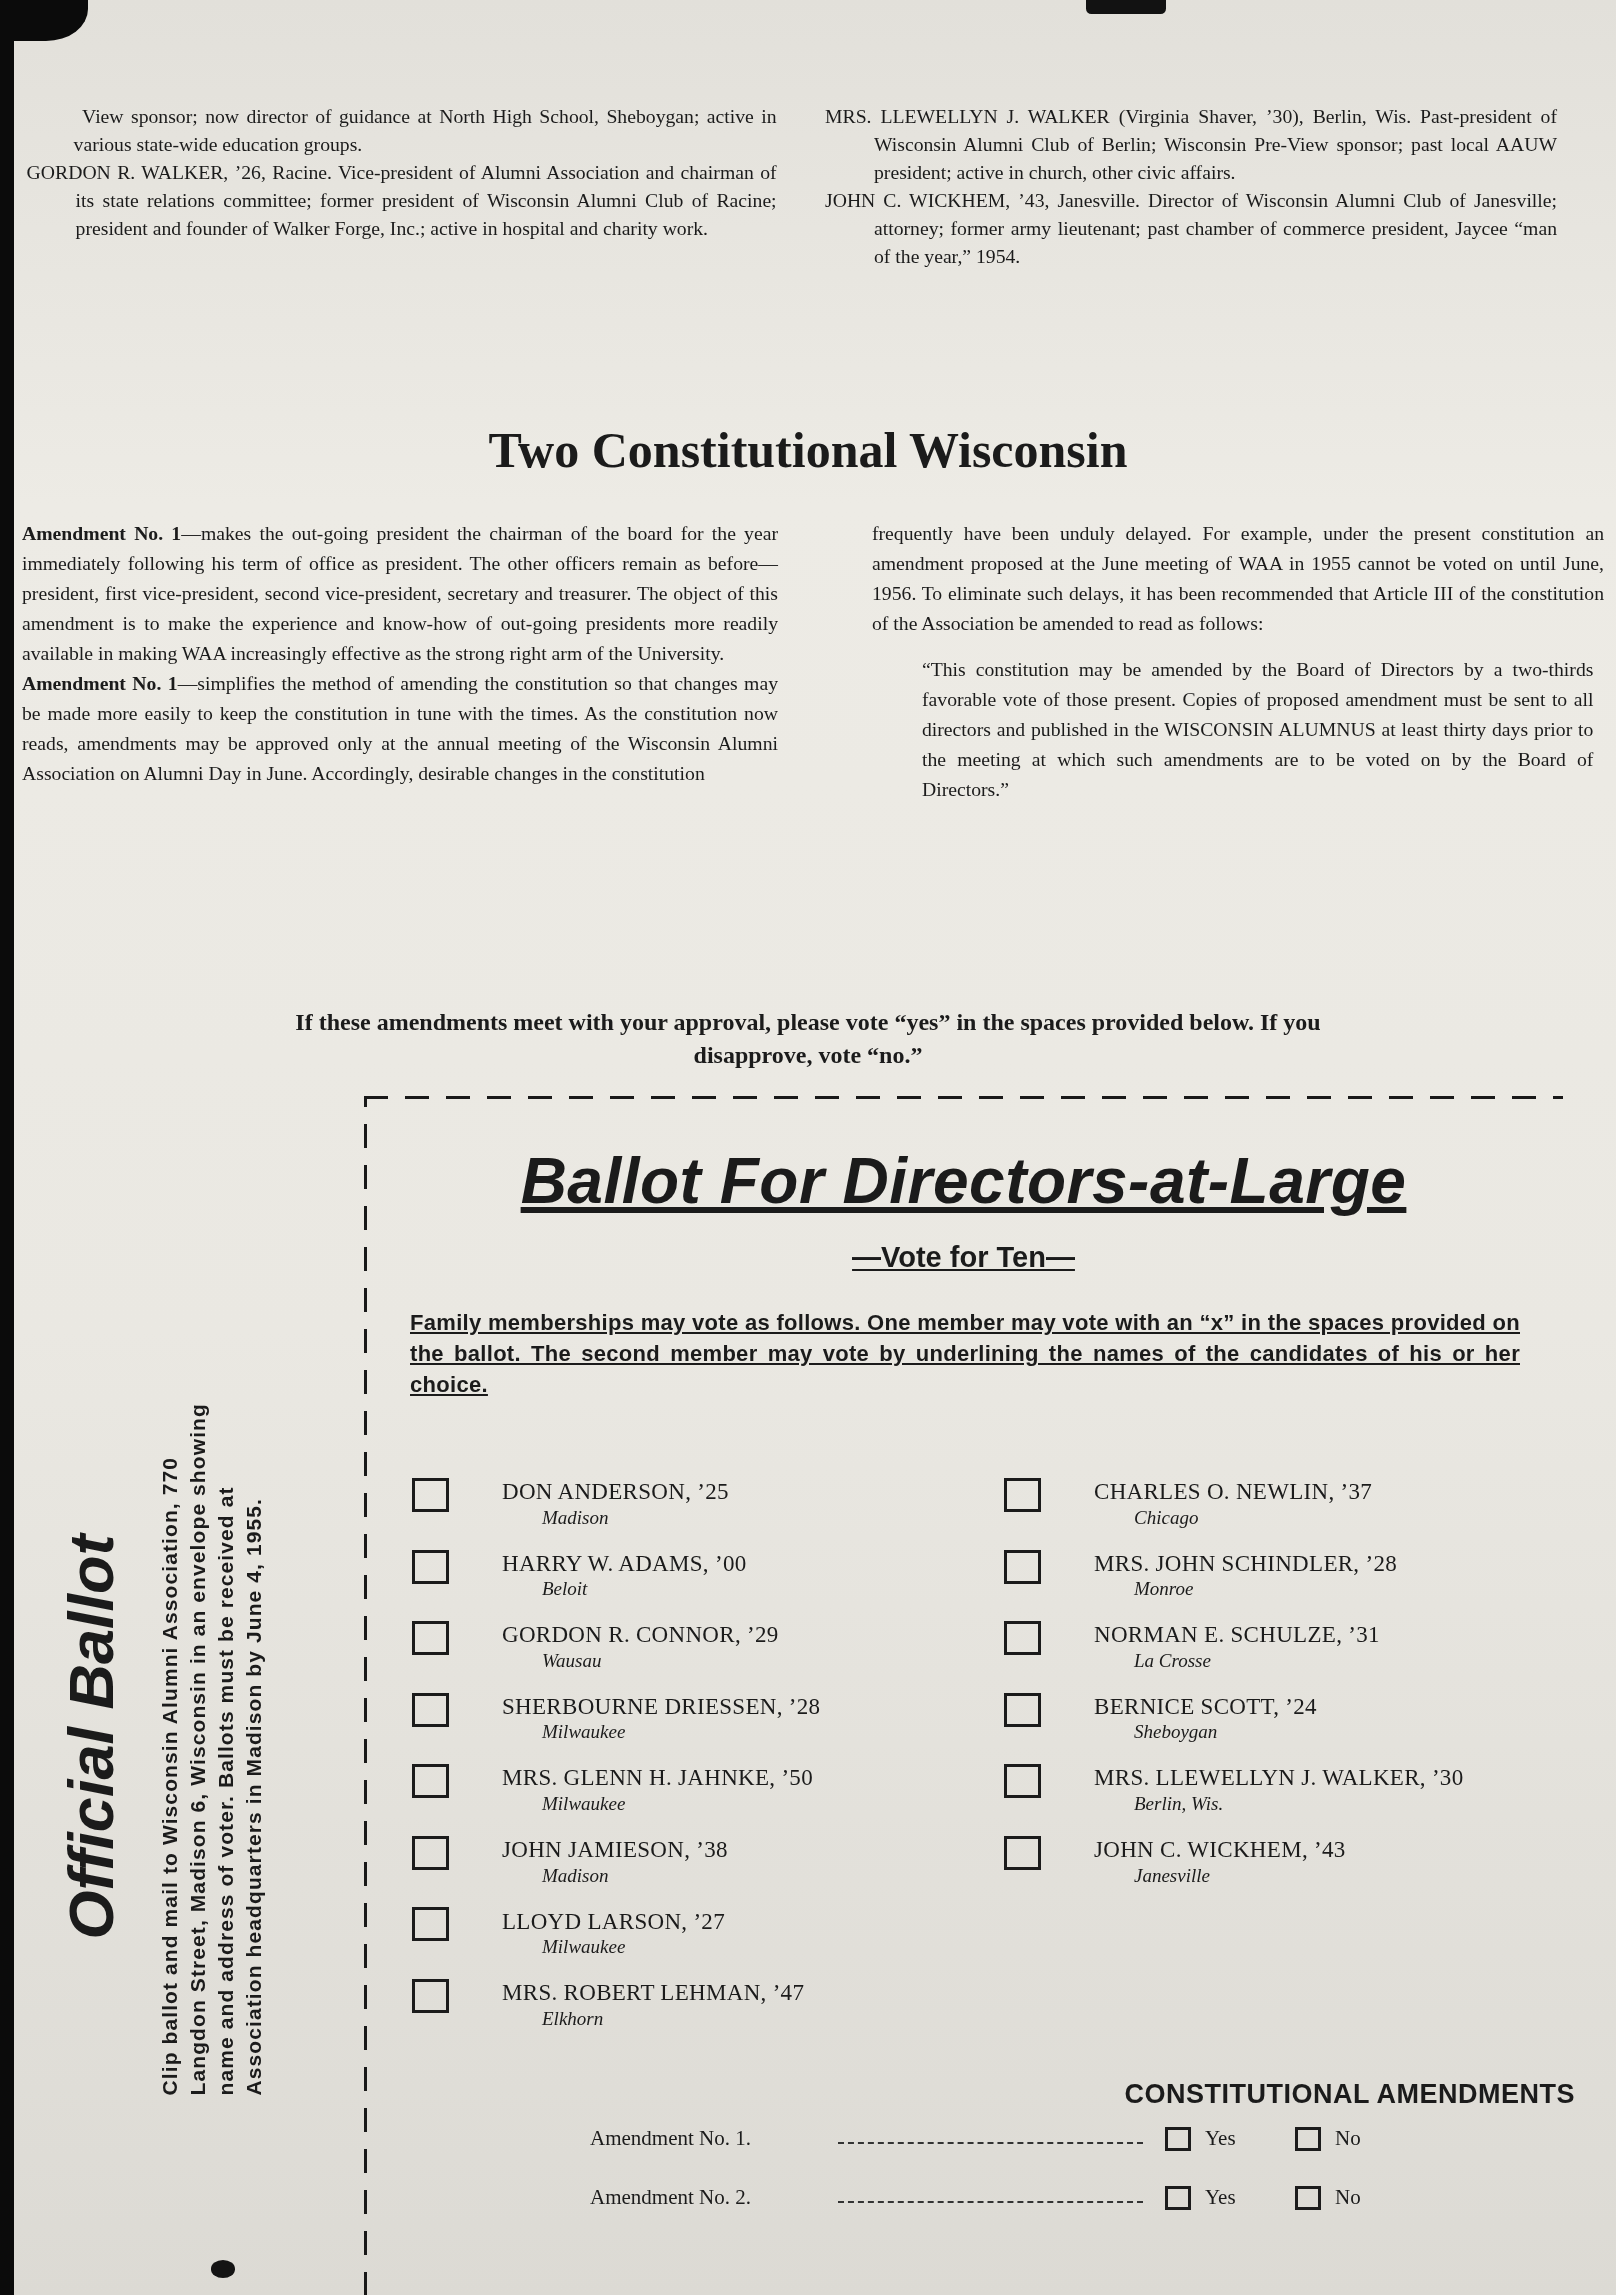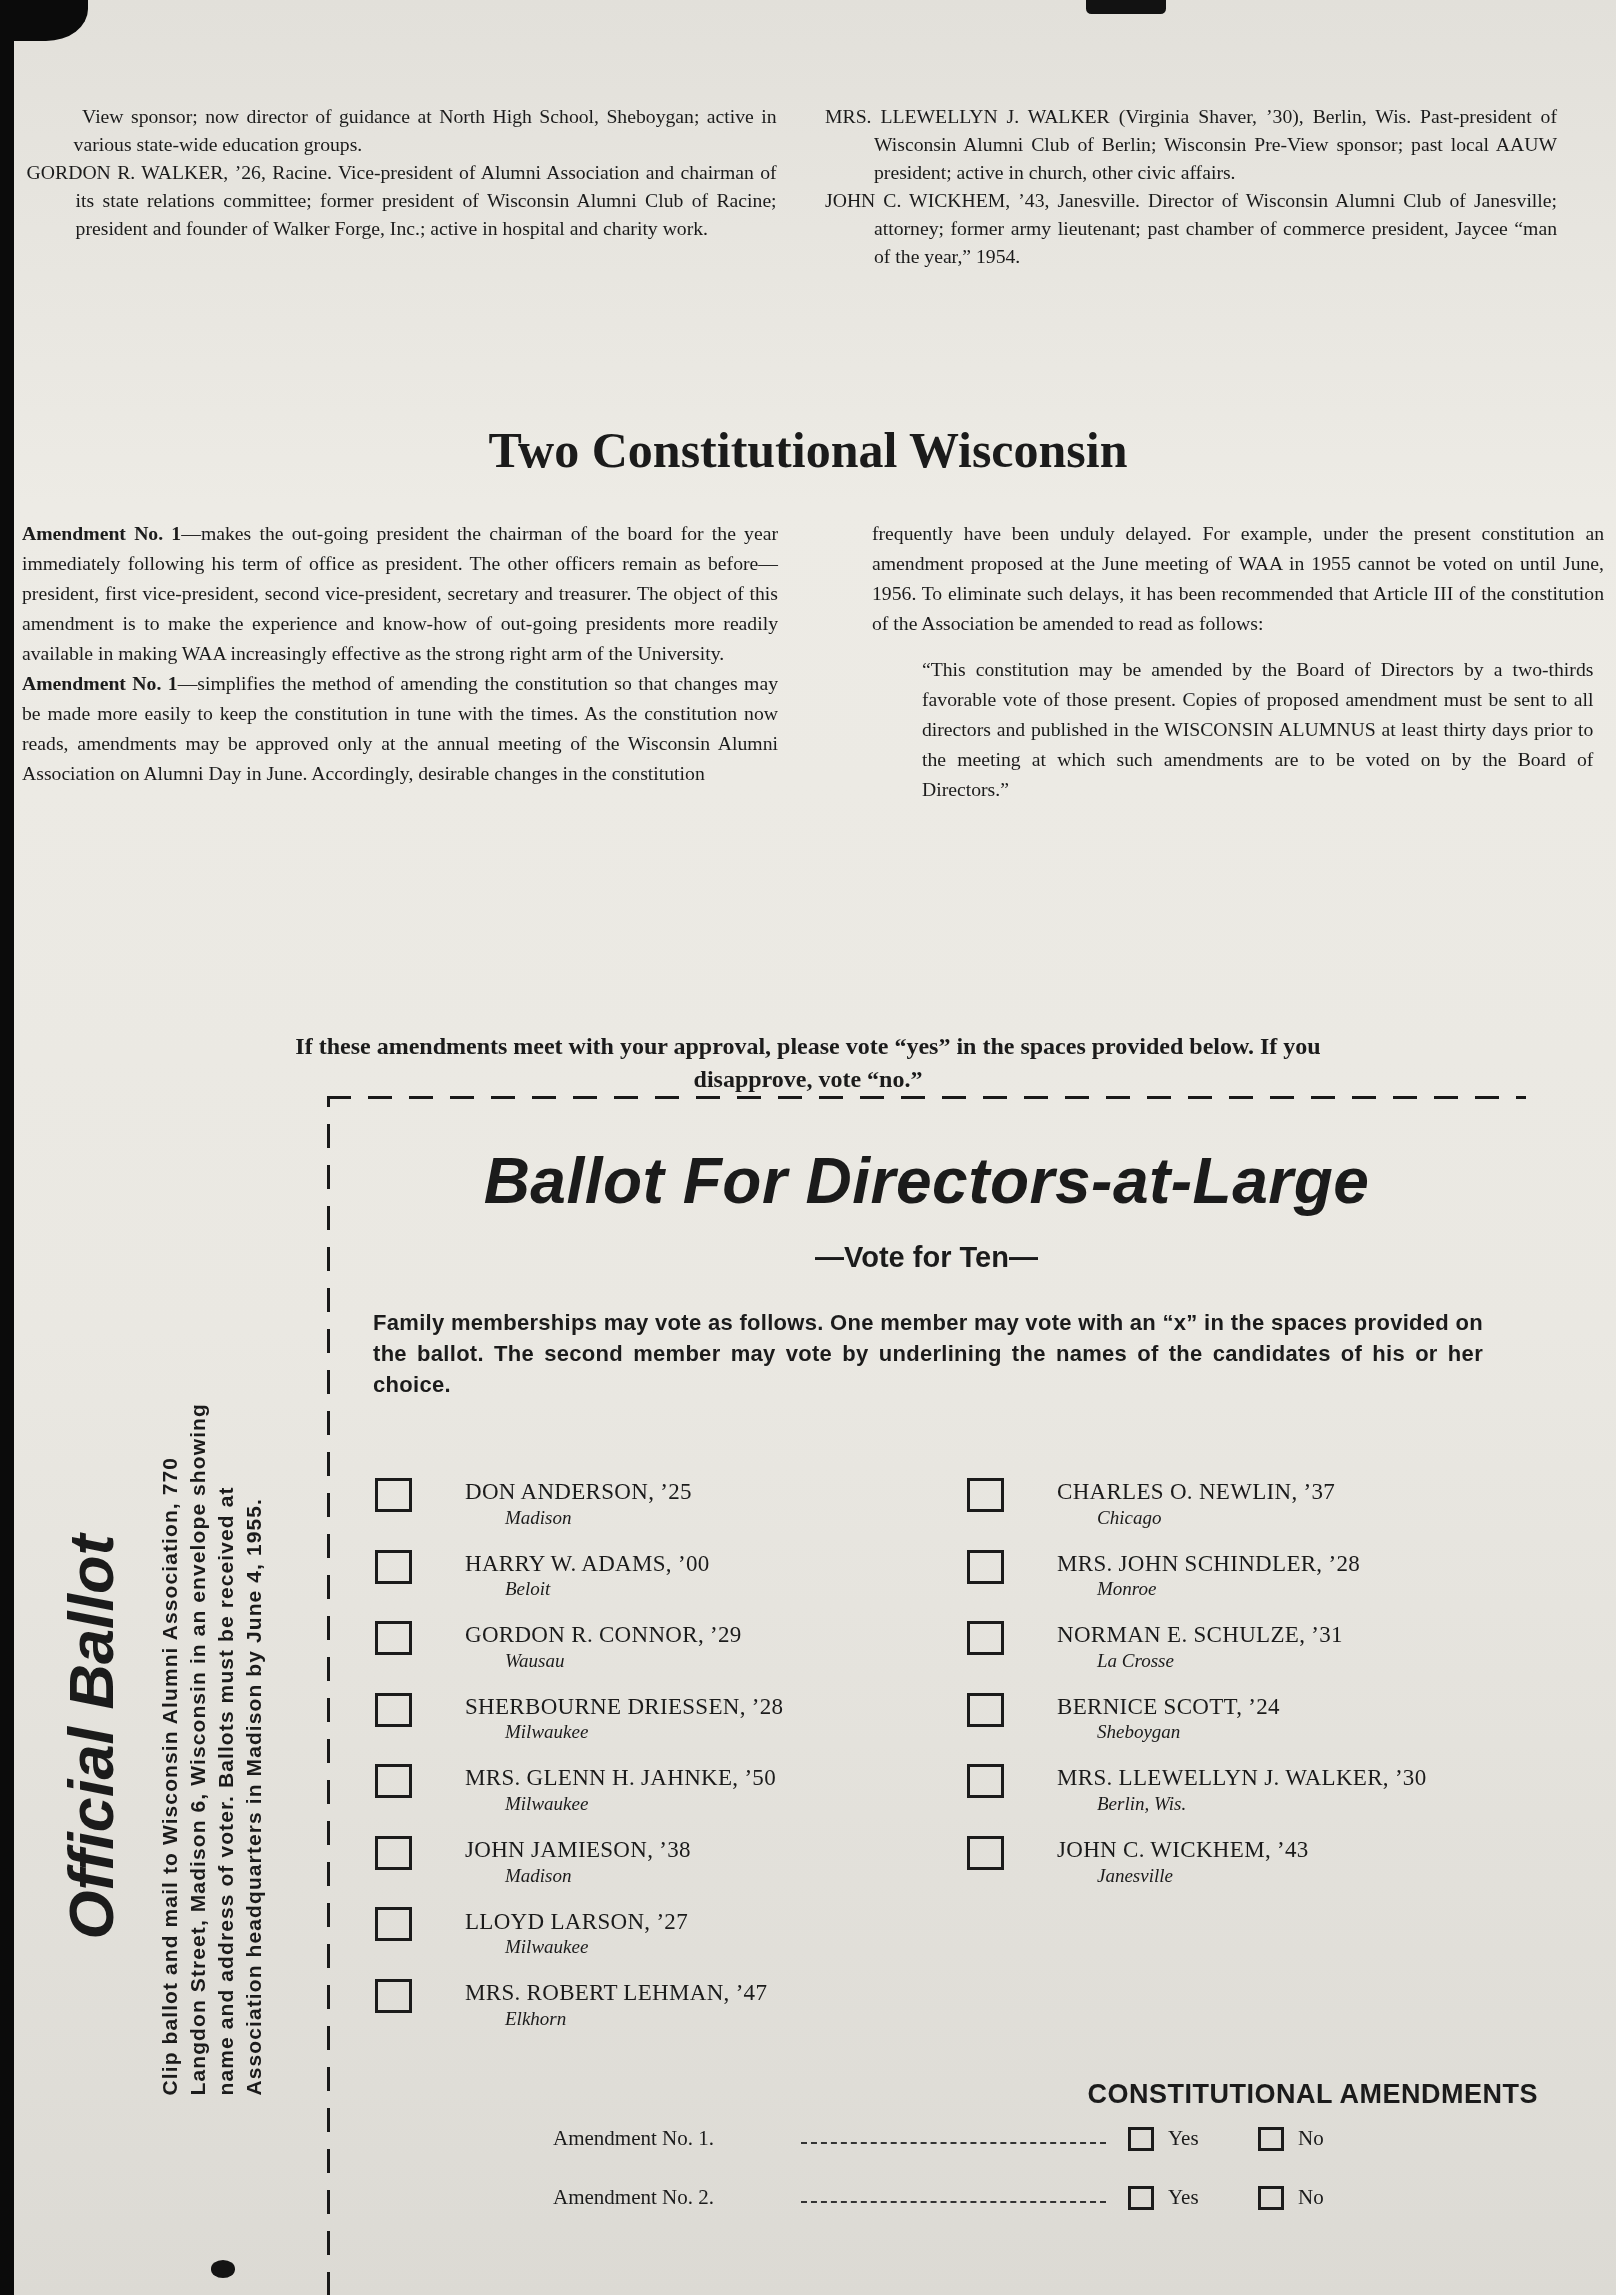--- a/index.html
+++ b/index.html
@@ -22,29 +22,30 @@
   .bio.cont{padding-left:47px;text-indent:8.5px;}
 
   
   .amend-title{position:absolute;top:425px;left:0;width:100%;text-align:center;
     font-weight:bold;font-size:50px;line-height:1;margin:0;}
   .amend-left{position:absolute;top:518px;left:22px;width:756px;}
   .amend-right{position:absolute;top:518px;left:872px;width:732px;}
   .amend-p{margin:0;font-size:19.7px;line-height:30px;text-align:justify;}
   .amend-p b{font-weight:bold;}
   .amend-quote{margin:16px 10.6px 0 50px;font-size:19.7px;line-height:30px;text-align:justify;}
-  .approval{position:absolute;top:1030px;left:0;width:100%;text-align:center;}
+  .approval{position:absolute;top:1006px;left:0;width:100%;text-align:center;}
   .approval .inner{display:inline-block;max-width:1126px;font-weight:bold;font-size:24px;line-height:33px;}
 
   
   .ballot-box{
-    position:absolute;left:327px;top:1096px;width:1199px;height:1200px;
+    position:absolute;left:364px;top:1096px;width:1199px;height:1200px;
     background:
       repeating-linear-gradient(90deg,#191919 0 24.4px,rgba(0,0,0,0) 24.4px 41px) left top / 100% 3.2px no-repeat,
       repeating-linear-gradient(0deg,#191919 0 24.4px,rgba(0,0,0,0) 24.4px 41px) left top / 3.2px 100% no-repeat;
+    text-decoration: underline;
   }
   .ballot-title{margin:52px 0 0 0;text-align:center;
     font-family:"Liberation Sans",sans-serif;font-style:italic;font-weight:bold;
     font-size:64px;line-height:1.05;letter-spacing:0.5px;}
   .vote-for-ten{margin:28px 0 0 0;text-align:center;
     font-family:"Liberation Sans",sans-serif;font-weight:bold;font-size:29px;line-height:1;}
   .instructions{margin:35px 0 0 46px;width:1110px;
     font-family:"Liberation Sans",sans-serif;font-weight:bold;font-size:22px;line-height:31px;
     letter-spacing:0.3px;text-align:justify;}
 

